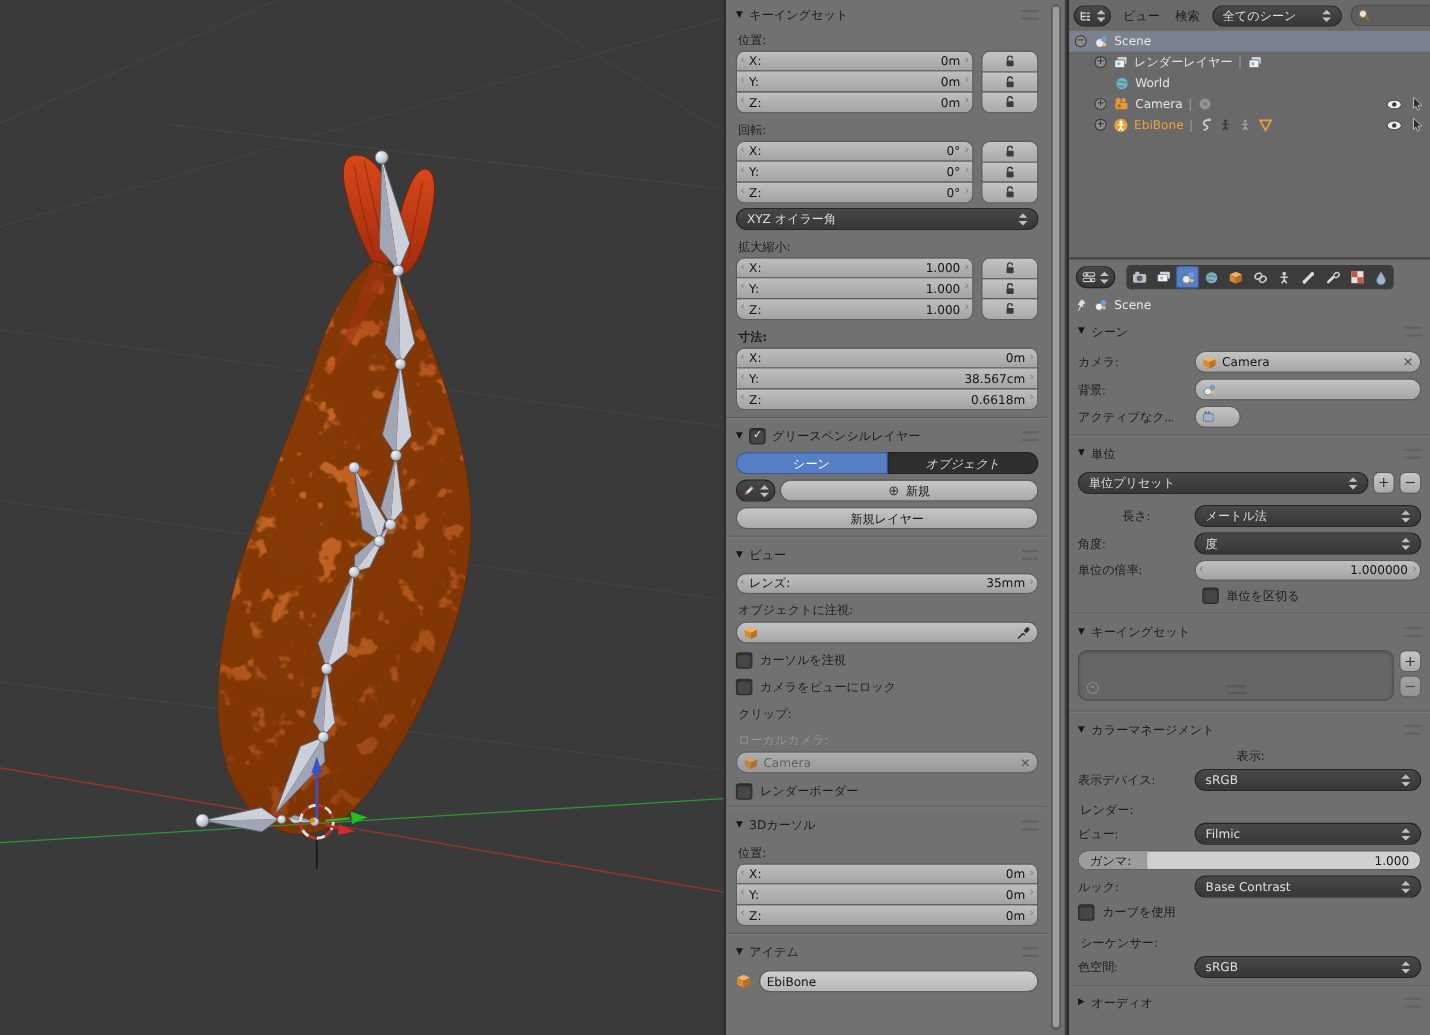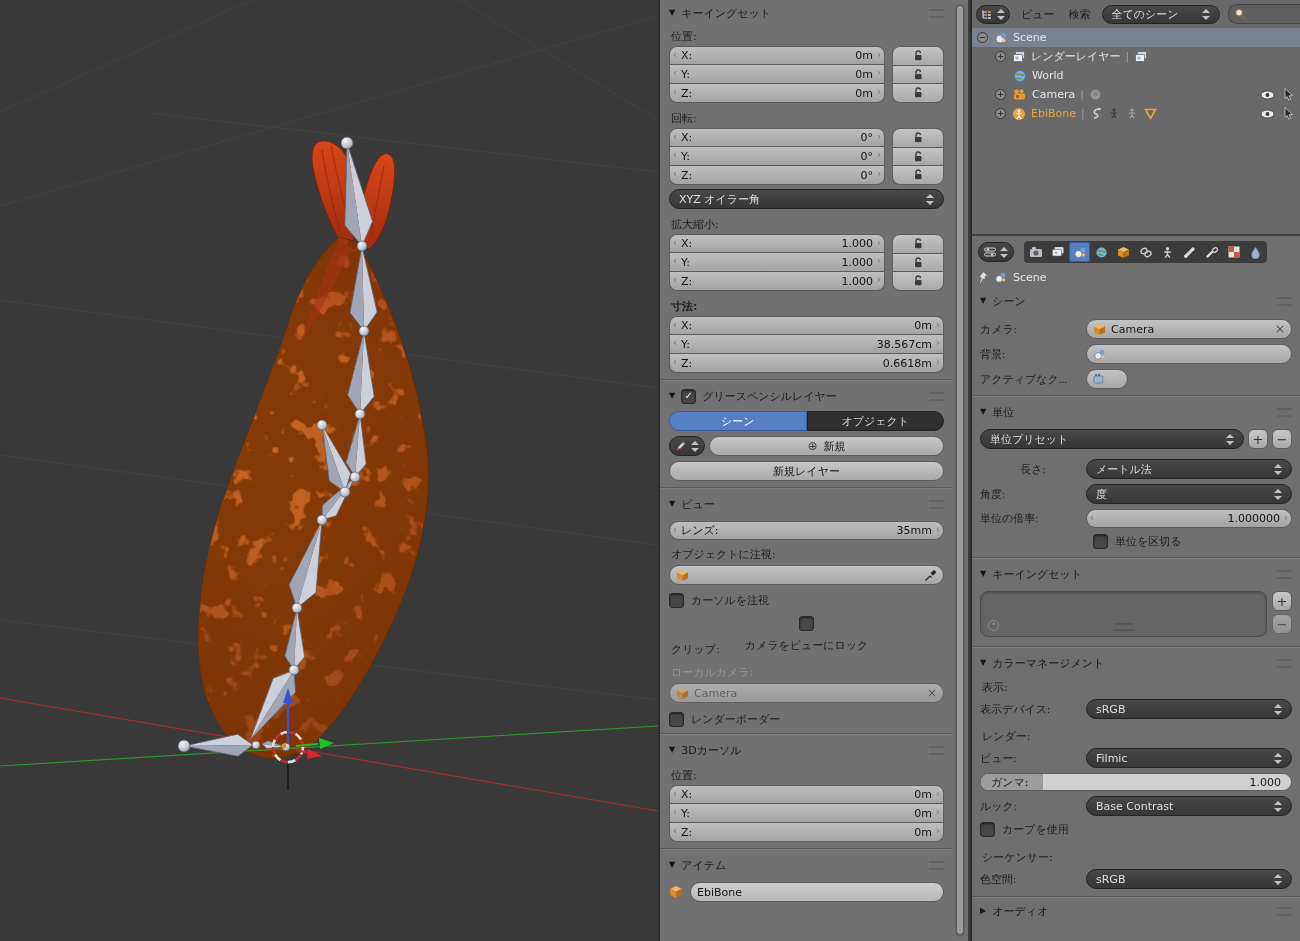--- a/index.html
+++ b/index.html
@@ -371,21 +371,21 @@
         <span class="tri">▼</span>
         <span class="chk" style="margin-right:6px;">✓</span>
         <span>グリースペンシルレイヤー</span>
         <span class="grip"></span>
       </div>
 
       <div class="row" style="margin-top:6px;">
         <div class="btn" style="flex:1;border-radius:10px 0 0 10px;background:#567fc6;border-color:#3b5c9c;color:#fff;">
             <span>シーン</span>
           </div>
-        <div class="btn" style="flex:1;border-radius:0 10px 10px 0;background:#2f2f2f;border-color:#202020;color:#d8d8d8;">
+        <div class="btn" style="flex:1;border-radius:0 10px 10px 0;background:#2f2f2f;border-color:#202020;color:#d8d8d8;font-style:italic;">
             <span>オブジェクト</span>
           </div>
       </div>
 
       <div class="row" style="margin-top:5px;gap:4px;">
         <div class="drk" style="width:36px;padding:0 5px;">
           <svg width="12" height="12" viewBox="0 0 12 12">
             <path d="M2 10 L3.2 7 L8.2 2 L10 3.8 L5 8.8 Z" fill="#d8d8d8"></path>
             <path d="M8.2 2 L10 3.8 L9 4.8 L7.2 3 Z" fill="#79b24a"></path>
             <path d="M2 10 L3.2 7 L5 8.8 Z" fill="#d04a3a"></path>
@@ -424,21 +424,21 @@
         <svg width="13" height="13" viewBox="0 0 13 13" style="margin-left:auto;">
           <path d="M1.5 11.5 L6 7 M6 7 l1.6 1.6" stroke="#2e2e2e" stroke-width="1.3" fill="none"></path>
           <path d="M8.2 2.6 a1.9 1.9 0 1 1 2.4 2.4 l-1.7 1.7 -2.4 -2.4 z" fill="#2e2e2e"></path>
         </svg>
       </div>
 
       <div class="chkrow" style="margin-top:7px;">
         <span class="chk"></span>
         <span class="lbl">カーソルを注視</span>
       </div>
-      <div class="chkrow" style="margin-top:8px;flex-direction:column;">
+      <div class="chkrow" style="margin-top:8px;">
         <span class="chk"></span>
         <span class="lbl">カメラをビューにロック</span>
       </div>
 
       <div class="lbl" style="margin:10px 0 3px 2px;">クリップ:</div>
 
       <div class="lbl dim" style="margin:8px 0 3px 2px;">ローカルカメラ:</div>
       <div class="fieldlite" style="opacity:0.75;">
         <svg width="13" height="13" viewBox="0 0 13 13">
           <path d="M6.5 1 L12 3.6 L6.5 6.2 L1 3.6 Z" fill="#f0b36a"></path>
@@ -821,21 +821,21 @@
         </div>
 
         <div class="sect-sep" style="margin:9px -8px 6px;"></div>
 
         <div class="ph">
           <span class="tri">▼</span>
           <span>カラーマネージメント</span>
           <span class="grip"></span>
         </div>
 
-        <div class="lbl" style="margin:8px 0 4px 2px;">表示:</div>
+        <div class="lbl" style="margin:8px 0 4px 2px;text-align:center;">表示:</div>
         <div class="propsrow">
           <span class="lbl">表示デバイス:</span>
           <div class="drk wid">
               <span>sRGB</span>
               <span class="updn"></span>
             </div>
         </div>
 
         <div class="lbl" style="margin:10px 0 4px 2px;">レンダー:</div>
         <div class="propsrow">

